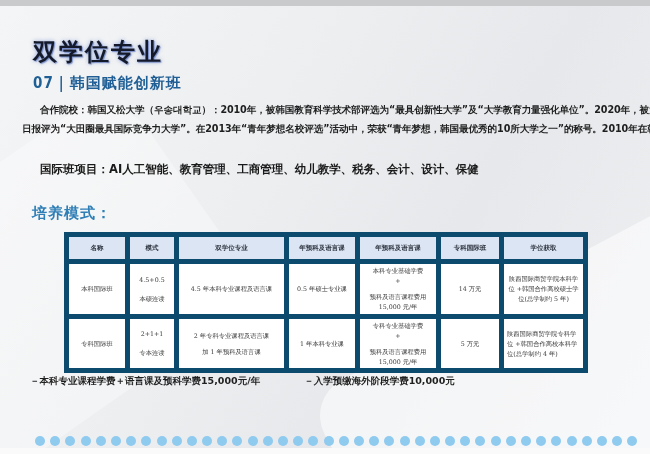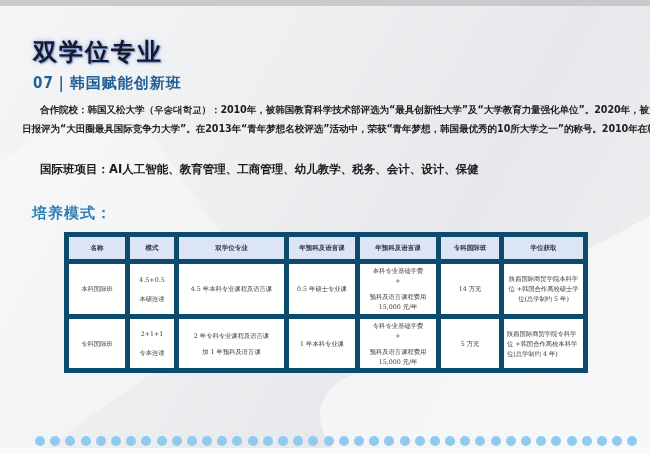--- a/index.html
+++ b/index.html
@@ -174,20 +174,23 @@
         <span class="gap"></span>
         <span>预科及语言课程费用 15,000 元/年</span>
       </td>
       <td>5 万元</td>
       <td style="text-align:left;">陕西国际商贸学院专科学位 +韩国合作高校本科学位(总学制约 4 年)</td>
     </tr>
   </tbody>
 </table>
 
 <div class="fees">
+  <div class="row">
+    <span>－本科专业课程学费＋语言课及预科学费15,000元/年</span><span class="item2">－入学预缴海外阶段学费10,000元</span>
+  </div>
 </div>
 
 <div class="dots" id="dots">
     <span class="dot" style="background: rgb(143, 202, 239);"></span>
     <span class="dot" style="background: rgb(143, 202, 239);"></span>
     <span class="dot" style="background: rgb(143, 202, 239);"></span>
     <span class="dot" style="background: rgb(143, 202, 239);"></span>
     <span class="dot" style="background: rgb(143, 202, 239);"></span>
     <span class="dot" style="background: rgb(143, 202, 239);"></span>
     <span class="dot" style="background: rgb(143, 202, 239);"></span>

